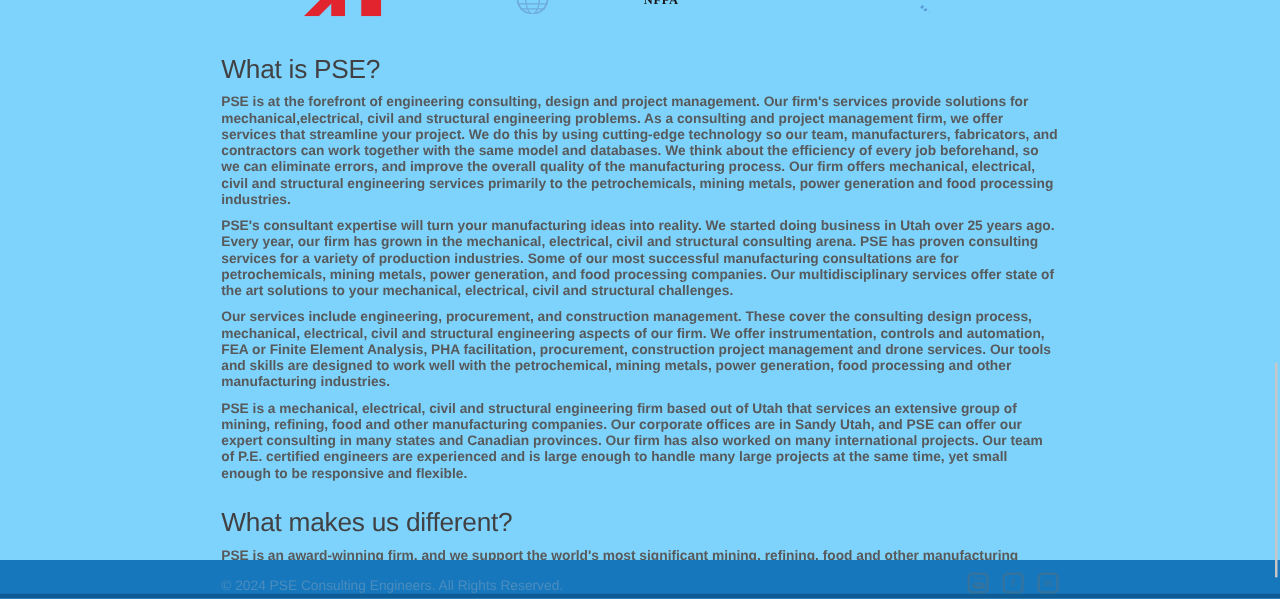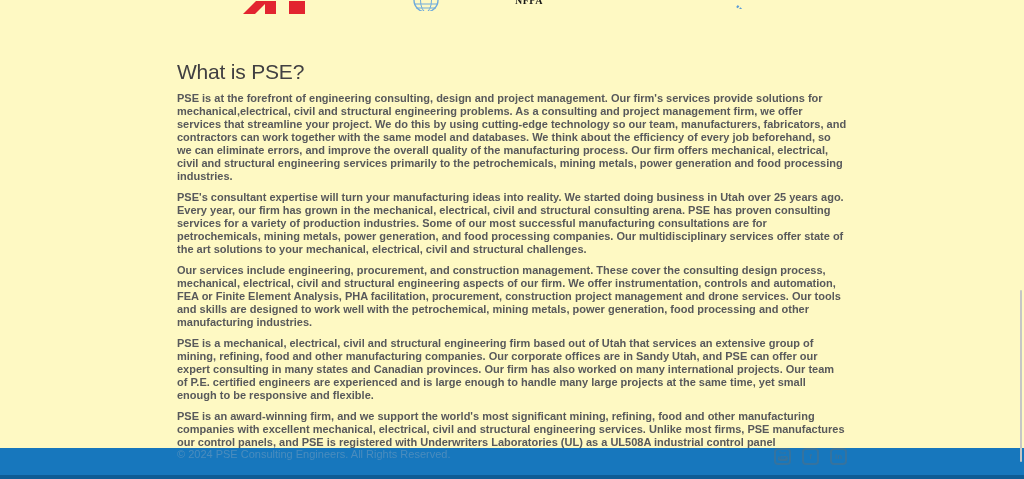--- a/index.html
+++ b/index.html
@@ -1,40 +1,40 @@
 <!DOCTYPE html>
 <html><head>
 <meta charset="utf-8">
 <style>
   * { margin:0; padding:0; box-sizing:border-box; }
   html,body { width:1024px; height:479px; overflow:hidden; background:#fff;
               font-family:"Liberation Sans", sans-serif; }
-  .page { position:relative; width:1024px; height:479px; background:#fef9c3; }
+  .page { position:relative; width:1024px; height:479px; background:#7dd3fc; }
 
   
   .logo-strip { position:absolute; top:0; left:0; width:1024px; height:16px; }
   .red-logo { position:absolute; left:237px; top:0; width:68px; height:13px; }
   .globe-wrap { position:absolute; left:412px; top:0; width:28px; height:11px; overflow:hidden; }
   .nfpa-wrap { position:absolute; left:515px; top:0; width:30px; height:7px; overflow:hidden; }
   .nfpa-wrap span { display:block; margin-top:-5px; font-size:10px; font-weight:bold;
                     color:#161616; letter-spacing:0.5px; font-family:"Liberation Serif", serif; }
   .swoosh-wrap { position:absolute; left:736px; top:0; width:12px; height:9px; overflow:hidden; }
 
   
   .content { position:absolute; left:177px; top:0; width:670px; }
   h2 { font-size:21px; line-height:24px; font-weight:300; color:#414042;
        letter-spacing:-0.2px; margin:21px 0 8px 0; }
-  h2.first { margin-top:60px; }
+  h2.first { margin-top:44px; }
   .content p { font-size:11px; line-height:13px; color:#58595b; margin:0 0 8px 0;font-weight:bold; }
 
   
   .footer { position:absolute; left:0; top:448px; width:1024px; height:31px; background:#1777bd; }
   .footer-strip { position:absolute; left:0; bottom:0; width:100%; height:4px; background:#0e5c95; }
   .footer-inner { position:relative; width:670px; margin:0 auto; height:27px;
-                  display:flex; align-items:flex-start; justify-content:space-between; }
+                  display:flex; align-items:flex-end; justify-content:space-between; }
   .copyright { font-size:11px; color:#4a8cbe; }
   .socials { display:flex; gap:11px; align-items:center; }
   .social { width:17px; height:17px; border:2px solid #35739f; border-radius:4px;
             color:#35739f; display:flex; align-items:center; justify-content:center;
             font-weight:bold; font-size:8px; line-height:1; cursor:pointer; }
   .social.yt { flex-direction:column; justify-content:flex-start; padding-top:1px; }
   .social.yt .yt-you { font-size:4px; font-weight:bold; letter-spacing:0; }
   .social.yt .yt-bar { margin-top:1px; width:10px; height:5px; background:#35739f;
                        border-radius:2px; color:#1777bd; font-size:3px; text-align:center;
                        line-height:5px; overflow:hidden; }
@@ -74,20 +74,21 @@
   </div>
 
   <div class="content">
     <h2 class="first">What is PSE?</h2>
     <p>PSE is at the forefront of engineering consulting, design and project management. Our firm's services provide solutions for mechanical,electrical, civil and structural engineering problems. As a consulting and project management firm, we offer services that streamline your project. We do this by using cutting-edge technology so our team, manufacturers, fabricators, and contractors can work together with the same model and databases. We think about the efficiency of every job beforehand, so we can eliminate errors, and improve the overall quality of the manufacturing process. Our firm offers mechanical, electrical, civil and structural engineering services primarily to the petrochemicals, mining metals, power generation and food processing industries.</p>
     <p>PSE's consultant expertise will turn your manufacturing ideas into reality. We started doing business in Utah over 25 years ago. Every year, our firm has grown in the mechanical, electrical, civil and structural consulting arena. PSE has proven consulting services for a variety of production industries. Some of our most successful manufacturing consultations are for petrochemicals, mining metals, power generation, and food processing companies. Our multidisciplinary services offer state of the art solutions to your mechanical, electrical, civil and structural challenges.</p>
 
     <p>Our services include engineering, procurement, and construction management. These cover the consulting design process, mechanical, electrical, civil and structural engineering aspects of our firm. We offer instrumentation, controls and automation, FEA or Finite Element Analysis, PHA facilitation, procurement, construction project management and drone services. Our tools and skills are designed to work well with the petrochemical, mining metals, power generation, food processing and other manufacturing industries.</p>
     <p>PSE is a mechanical, electrical, civil and structural engineering firm based out of Utah that services an extensive group of mining, refining, food and other manufacturing companies. Our corporate offices are in Sandy Utah, and PSE can offer our expert consulting in many states and Canadian provinces. Our firm has also worked on many international projects. Our team of P.E. certified engineers are experienced and is large enough to handle many large projects at the same time, yet small enough to be responsive and flexible.</p>
 
+    <h2>What makes us different?</h2>
     <p>PSE is an award-winning firm, and we support the world's most significant mining, refining, food and other manufacturing companies with excellent mechanical, electrical, civil and structural engineering services. Unlike most firms, PSE manufactures our control panels, and PSE is registered with Underwriters Laboratories (UL) as a UL508A industrial control panel manufacturer. Your control panels will be designed for your plant operations with the best ergonomics and efficiency in mind. Contact our Utah headquarters today about your mechanical, electrical, civil and structural projects and see how our firm can provide solutions to your engineering challenges.</p>
   </div>
 
   <div class="footer">
     <div class="footer-inner">
       <div class="copyright">© 2024 PSE Consulting Engineers. All Rights Reserved.</div>
       <div class="socials">
         <div class="social yt">
           <span class="yt-you">You</span>
           <span class="yt-bar">Tube</span>

